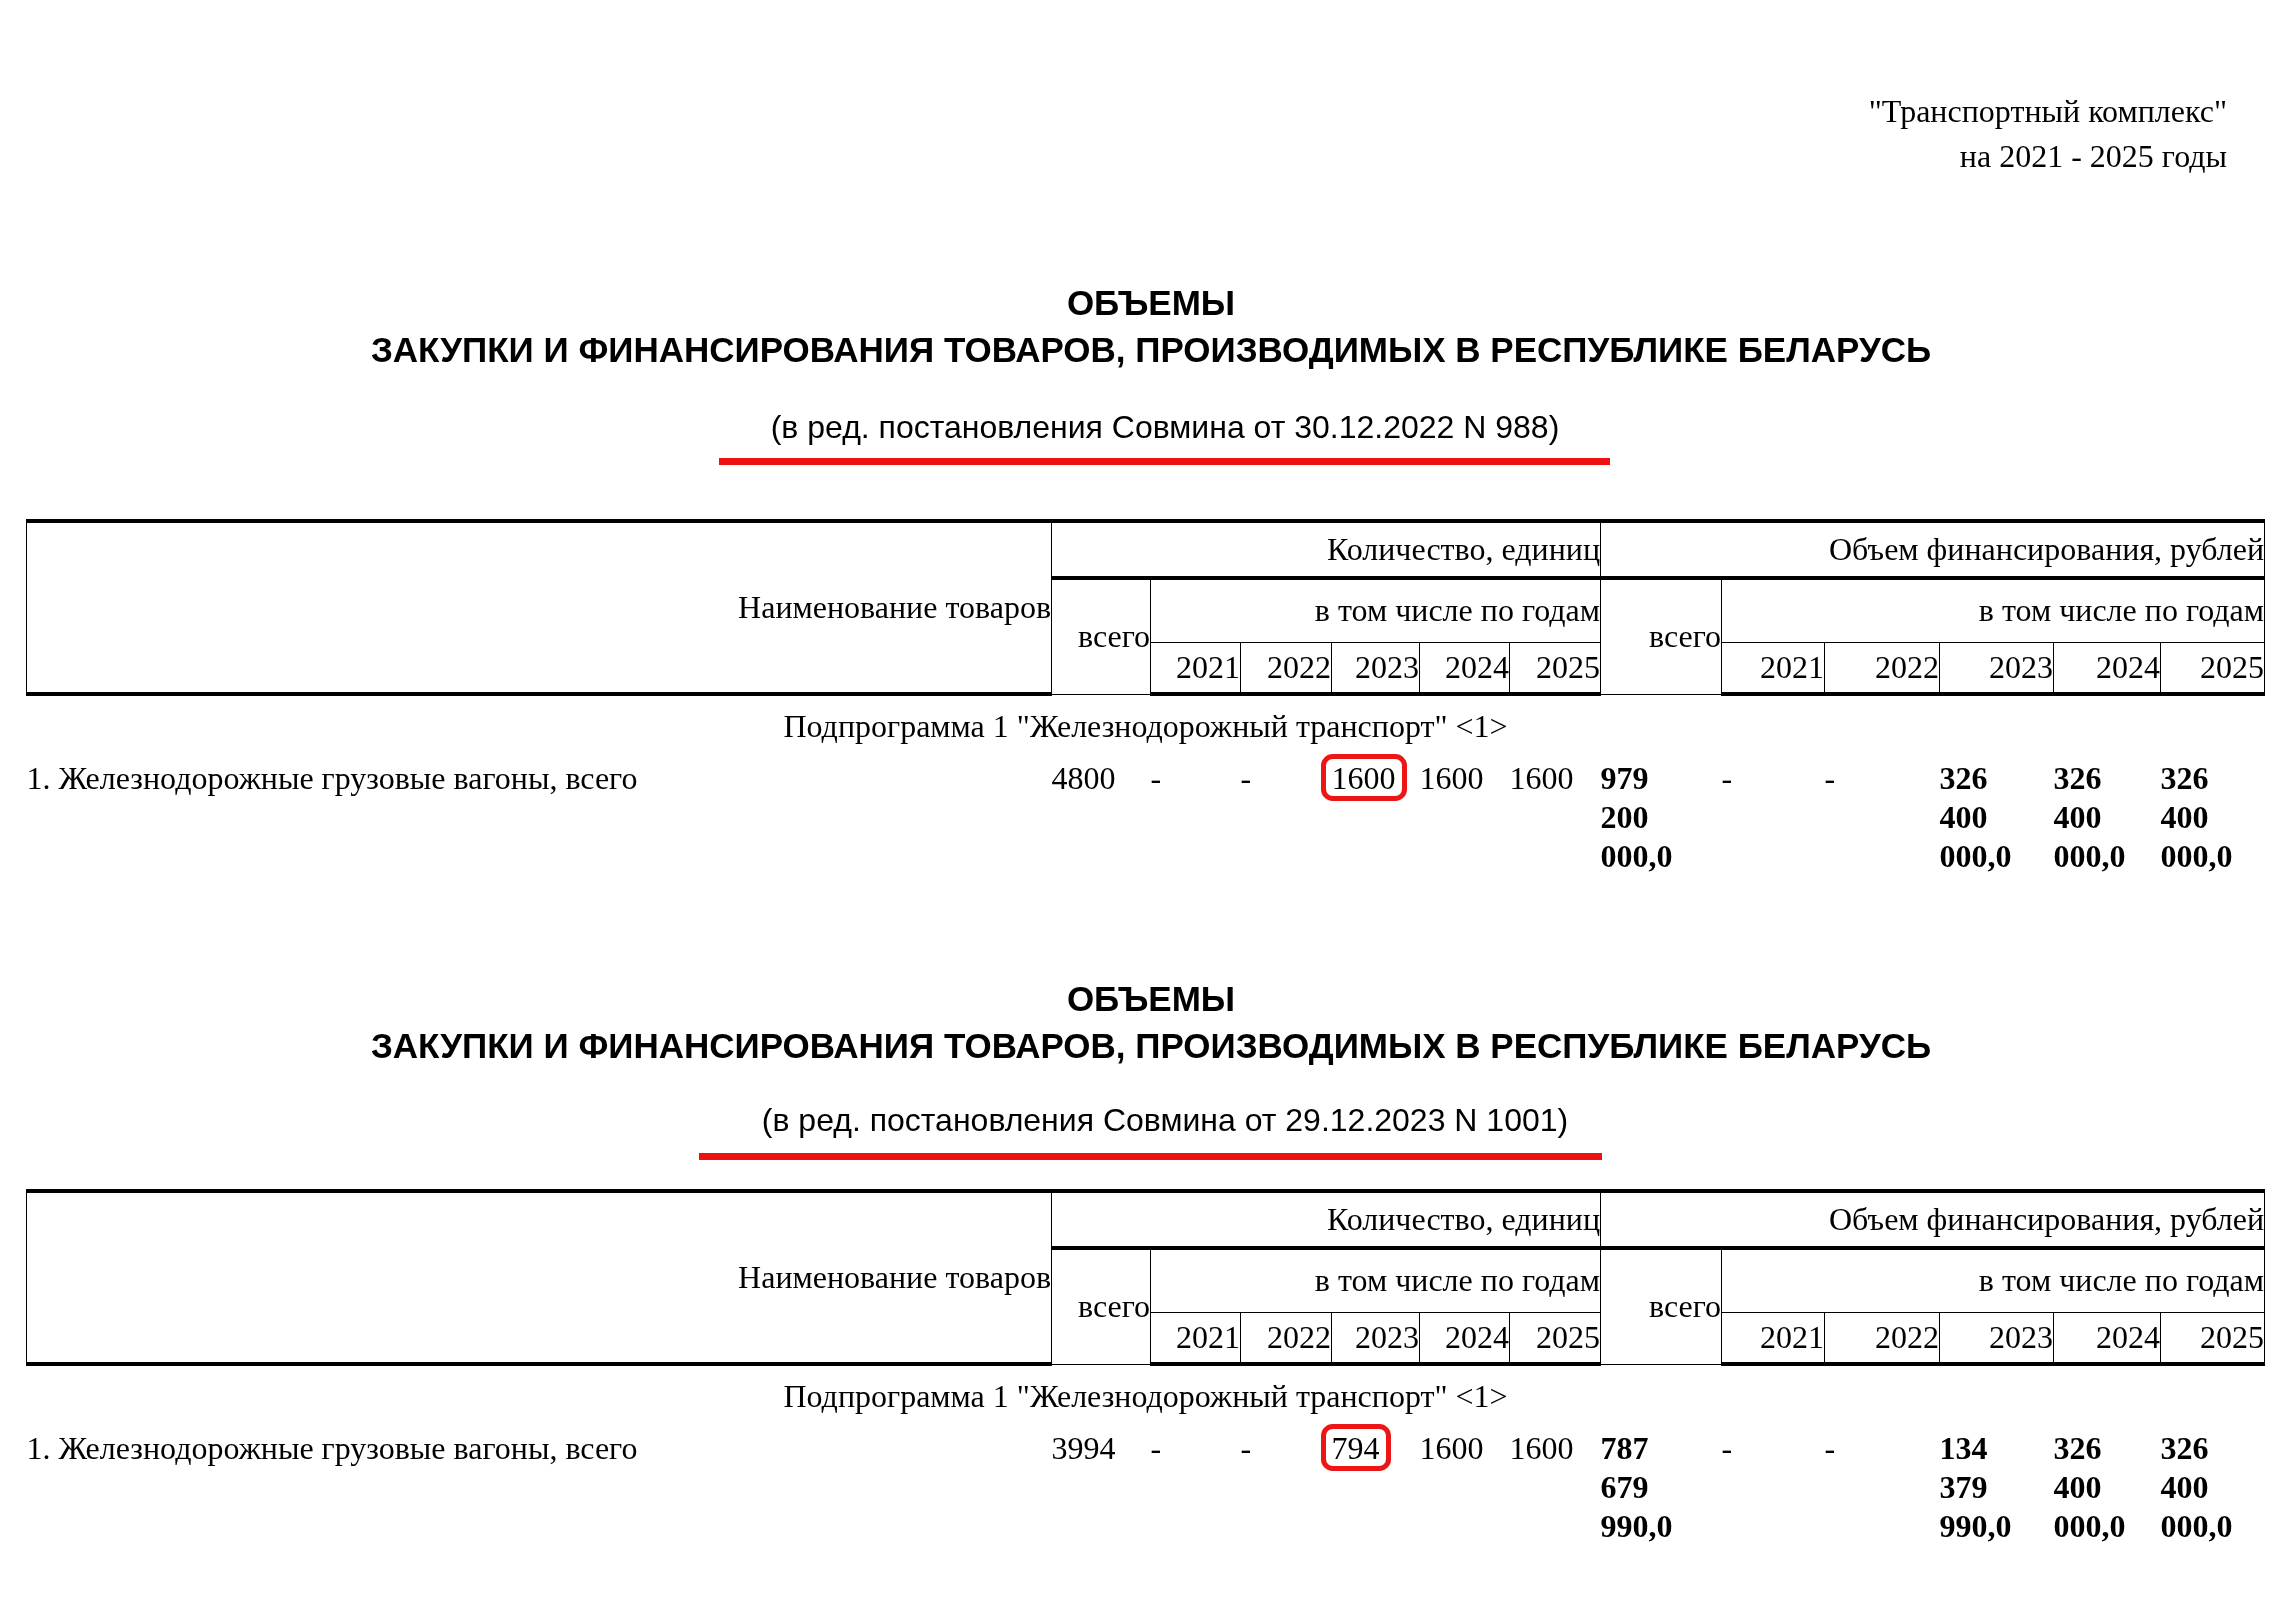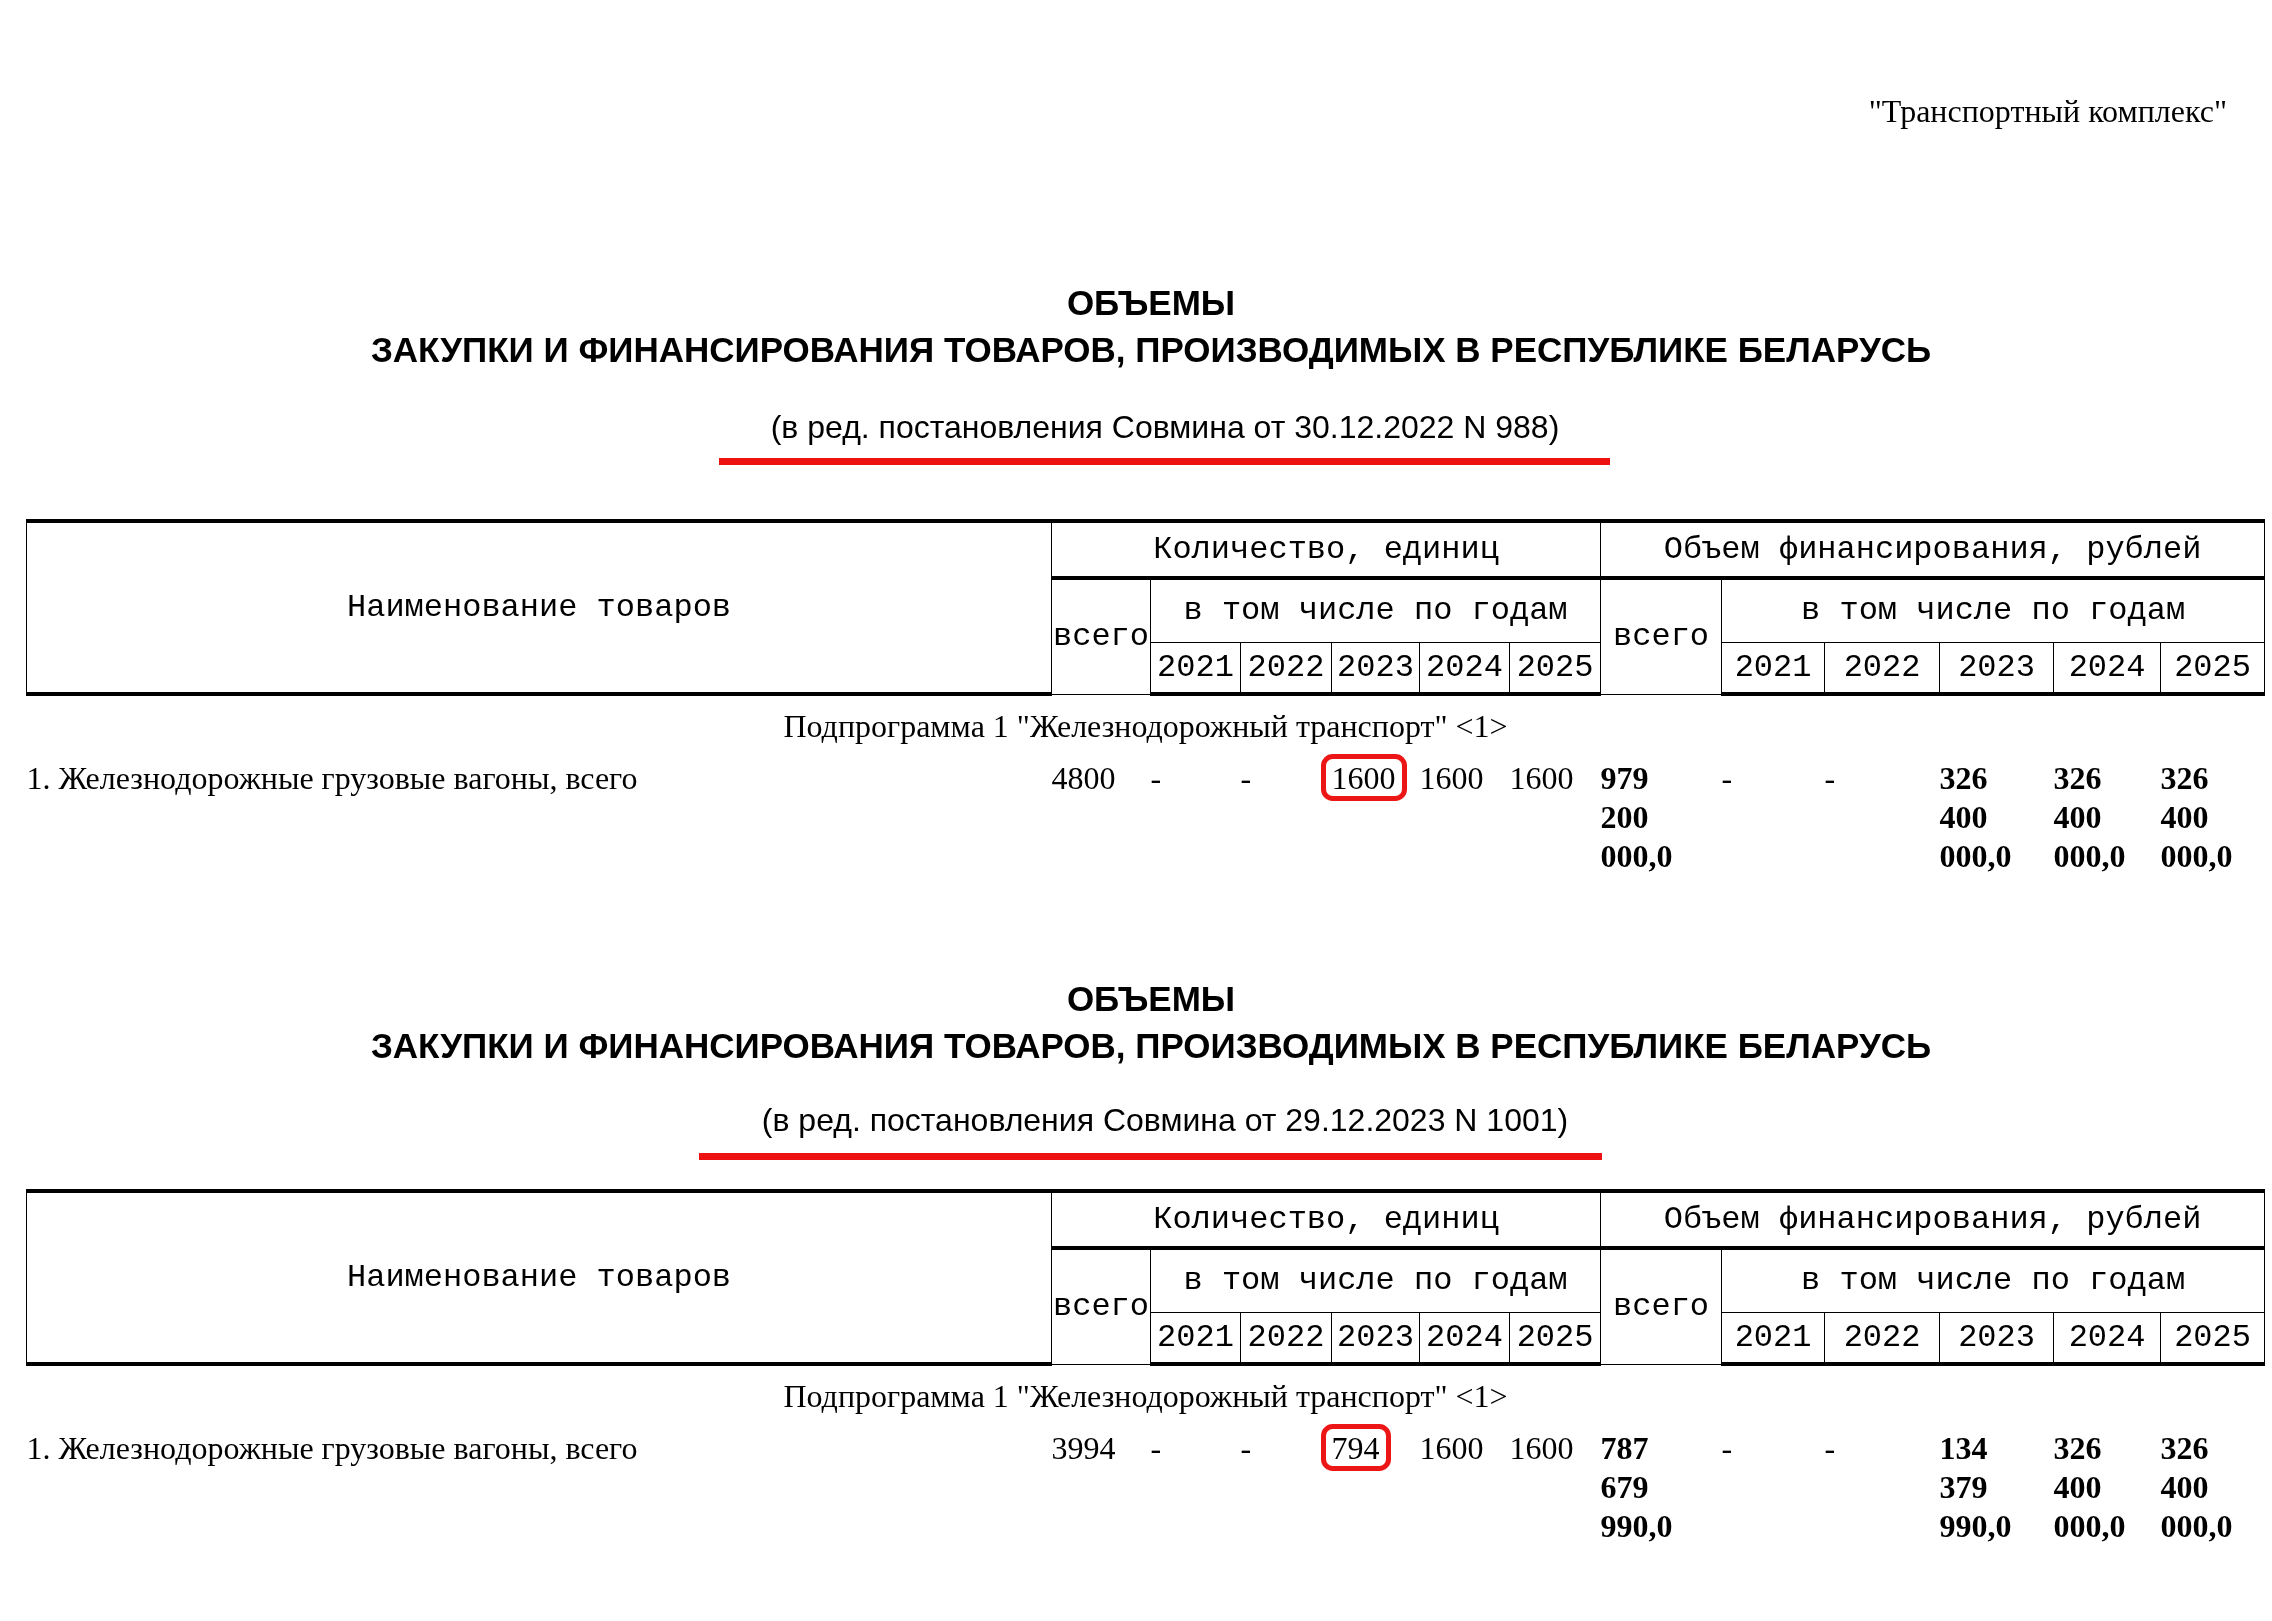--- a/index.html
+++ b/index.html
@@ -85,25 +85,24 @@
   col.c-qy5    { width: 91px; }
   col.c-ft     { width: 121px; }
   col.c-fy1    { width: 103px; }
   col.c-fy2    { width: 115px; }
   col.c-fy3    { width: 114px; }
   col.c-fy4    { width: 107px; }
   col.c-fy5    { width: 104px; }
 
   table.grid th {
     font-weight: normal;
-    text-align: center;
+    text-align: right;
     vertical-align: middle;
     border: 1.9px solid #000;
     padding: 0;
-    font-family: Liberation Mono, monospace;
   }
   tr.r-group th { height: 57px; border-top: 4.5px solid #000; border-bottom: 4.5px solid #000; }
   th.h-name     { border-bottom: 4.5px solid #000; }
   tr.r-mid th   { height: 64px; }
   th.h-byyears  { border-bottom: 4.5px solid #000; }
   th.h-total    { border-bottom: 4.5px solid #000; }
   tr.r-years th { height: 52px; border-bottom: 4.5px solid #000; }
 
   table.grid tbody td { border: none; }
   tr.r-sub td {
@@ -129,20 +128,21 @@
     border: 5.2px solid var(--red-box);
     border-radius: 11.7px;
     pointer-events: none;
   }
 </style>
 </head>
 <body>
 
 <div class="corner">
   <div>"Транспортный комплекс"</div>
+  <div>на 2021 - 2025 годы</div>
 </div>
 
 <div class="titles" id="titles-1">
   <div>ОБЪЕМЫ</div>
   <div>ЗАКУПКИ И ФИНАНСИРОВАНИЯ ТОВАРОВ, ПРОИЗВОДИМЫХ В РЕСПУБЛИКЕ БЕЛАРУСЬ</div>
 </div>
 <div class="note" id="note-1">(в ред. постановления Совмина от 30.12.2022 N 988)</div>
 <div class="redline" id="redline-1"></div>
 
 <table class="grid" id="table-1">

